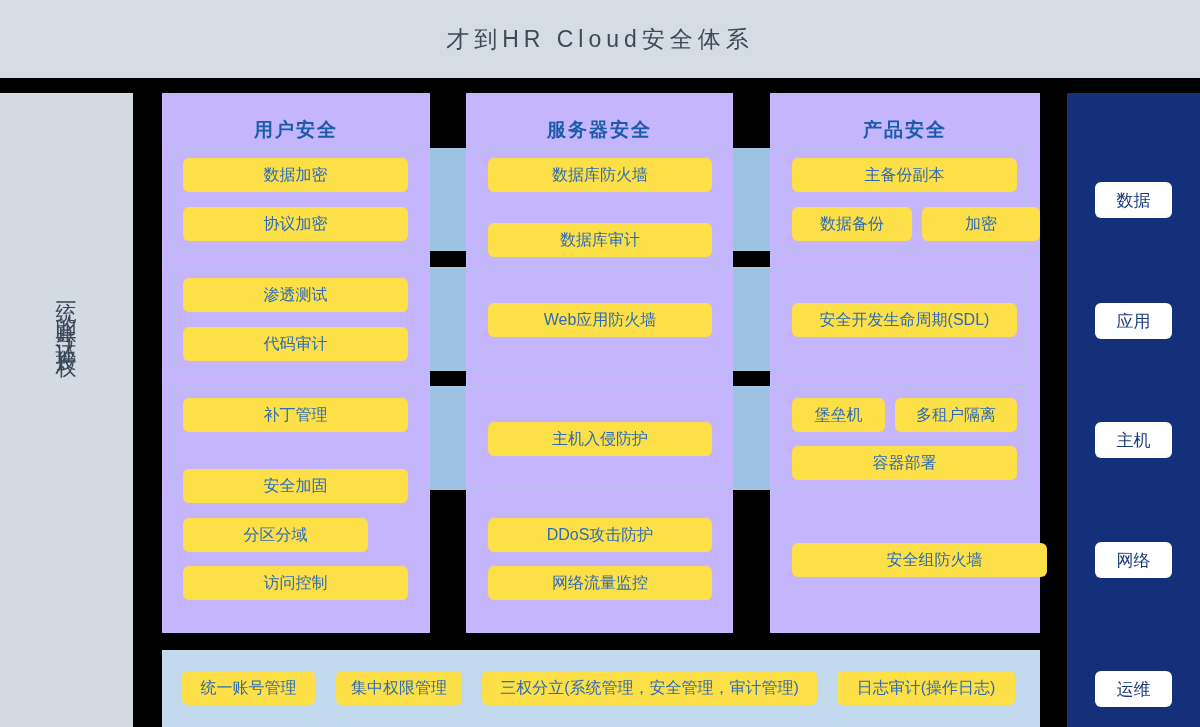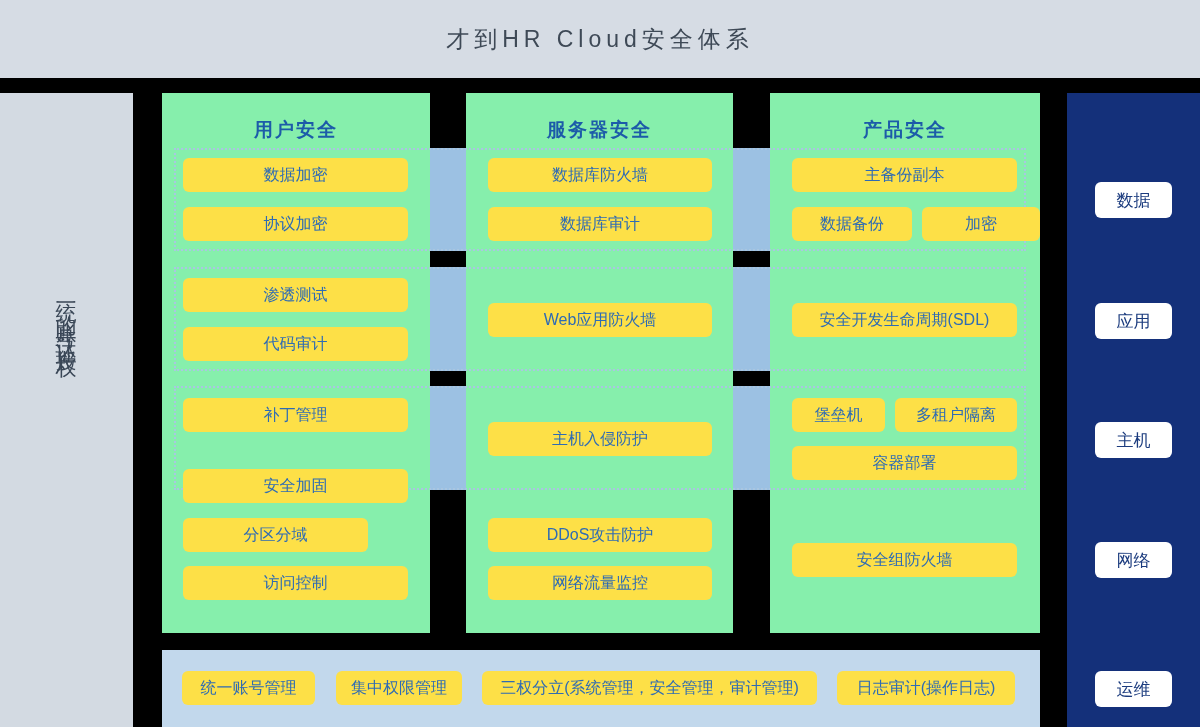--- a/index.html
+++ b/index.html
@@ -18,21 +18,21 @@
   
   .left-rail{
     position:absolute;left:0;top:93px;width:133px;height:634px;background:#d3dae2;
   }
   .left-rail-label{
     position:absolute;top:192px;left:50%;transform:translateX(-50%);
     writing-mode:vertical-lr;letter-spacing:7px;
     color:#3a4757;font-size:21px;line-height:1;
   }
   
-  .panel{position:absolute;top:93px;height:540px;background:#86efac;}
+  .panel{position:absolute;top:93px;height:540px;background:#c4b5fd;}
   .panel-title{
     position:absolute;top:24px;left:0;width:100%;text-align:center;
     color:#1c5ba9;font-size:19px;font-weight:bold;letter-spacing:2px;
   }
   
   .connector{position:absolute;background:#9cc1e3;}
   
   .group{
     position:absolute;left:174px;width:852px;border:2px dotted #a9c6e1;
     box-sizing:border-box;pointer-events:none;
@@ -94,34 +94,34 @@
   <div class="btn" style="left:183px;top:158px;width:225px;">数据加密</div>
   <div class="btn" style="left:183px;top:207px;width:225px;">协议加密</div>
   <div class="btn" style="left:183px;top:278px;width:225px;">渗透测试</div>
   <div class="btn" style="left:183px;top:327px;width:225px;">代码审计</div>
   <div class="btn" style="left:183px;top:398px;width:225px;">补丁管理</div>
   <div class="btn" style="left:183px;top:446px;width:225px;margin-top:23px;">安全加固</div>
   <div class="btn" style="left:183px;top:518px;width:185px;">分区分域</div>
   <div class="btn" style="left:183px;top:566px;width:225px;">访问控制</div>
 
   <div class="btn" style="left:488px;top:158px;width:224px;">数据库防火墙</div>
-  <div class="btn" style="left:488px;top:207px;width:224px;">数据库审计</div>
+  <div class="btn" style="left:488px;top:223px;width:224px;">数据库审计</div>
   <div class="btn" style="left:488px;top:303px;width:224px;">Web应用防火墙</div>
   <div class="btn" style="left:488px;top:422px;width:224px;">主机入侵防护</div>
   <div class="btn" style="left:488px;top:518px;width:224px;">DDoS攻击防护</div>
   <div class="btn" style="left:488px;top:566px;width:224px;">网络流量监控</div>
 
   <div class="btn" style="left:792px;top:158px;width:225px;">主备份副本</div>
   <div class="btn" style="left:792px;top:207px;width:120px;">数据备份</div>
   <div class="btn" style="left:922px;top:207px;width:118px;">加密</div>
   <div class="btn" style="left:792px;top:303px;width:225px;">安全开发生命周期(SDL)</div>
   <div class="btn" style="left:792px;top:398px;width:93px;">堡垒机</div>
   <div class="btn" style="left:895px;top:398px;width:122px;">多租户隔离</div>
   <div class="btn" style="left:792px;top:446px;width:225px;">容器部署</div>
-  <div class="btn" style="left:792px;top:543px;width:225px;">安全组防火墙</div>
+  <div class="btn" style="left:792px;top:543px;width:225px;padding-left:30px;">安全组防火墙</div>
 
   <div class="right-rail"></div>
   <div class="rail-btn" style="top:182px;">数据</div>
   <div class="rail-btn" style="top:303px;">应用</div>
   <div class="rail-btn" style="top:422px;">主机</div>
   <div class="rail-btn" style="top:542px;">网络</div>
   <div class="rail-btn" style="top:671px;">运维</div>
 
   <div class="bottom-bar"></div>
   <div class="btn" style="left:182px;top:671px;width:133px;">统一账号管理</div>

